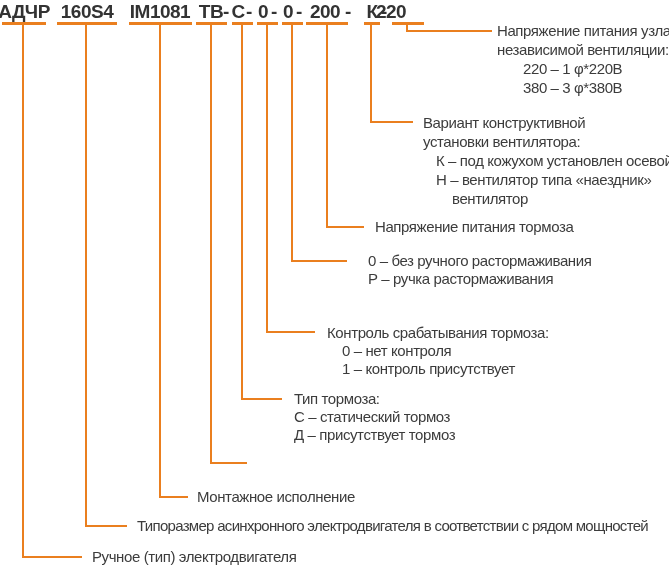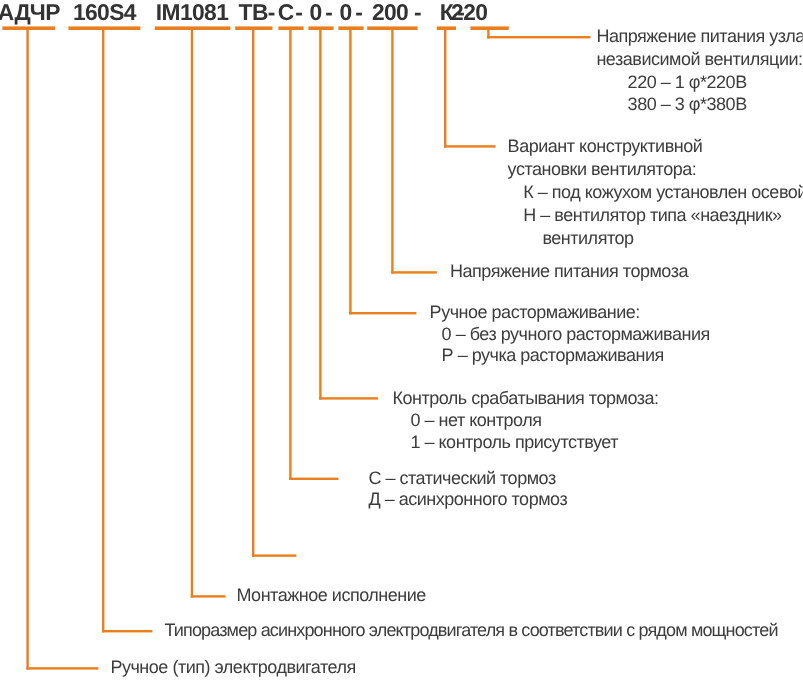--- a/index.html
+++ b/index.html
@@ -19,21 +19,21 @@
   .hl{position:absolute;height:2px;background:#EA7F1F;}
   
   .lbl{position:absolute;font-size:15px;letter-spacing:-0.4px;white-space:nowrap;color:#3c3c3c;}
   .lbl .ln{line-height:18px;}
   .lbl.lh19 .ln{line-height:19px;}
   .lbl-vent .opt{margin-left:26px;}
   .lbl-fan .opt{margin-left:13px;}
   .lbl-fan .opt2{margin-left:29px;}
   .lbl-release .opt{margin-left:10px;}
   .lbl-control .opt{margin-left:15px;}
-  .lbl-type .opt{margin-left:13px;}
+  .lbl-type .opt{}
   .tight{letter-spacing:-0.7px;}
 </style>
 </head>
 <body>
 
 <div class="stage">
 
   <span class="seg" style="left:24px">АДЧР</span>
   <span class="seg" style="left:87px">160S4</span>
   <span class="seg" style="left:160px">IM1081</span>
@@ -105,34 +105,34 @@
     <div class="ln opt">К – под кожухом установлен осевой</div>
     <div class="ln opt">Н – вентилятор типа «наездник»</div>
     <div class="ln opt2">вентилятор</div>
   </div>
 
   <div class="lbl" style="left:375px;top:218px">
     <div class="ln">Напряжение питания тормоза</div>
   </div>
 
   <div class="lbl lbl-release" style="left:358px;top:252px">
-    <div class="ln">Ручное растормаживание:</div>
     <div class="ln opt">0 – без ручного растормаживания</div>
     <div class="ln opt">Р – ручка растормаживания</div>
   </div>
 
   <div class="lbl lbl-control" style="left:327px;top:324px">
     <div class="ln">Контроль срабатывания тормоза:</div>
     <div class="ln opt">0 – нет контроля</div>
     <div class="ln opt">1 – контроль присутствует</div>
   </div>
 
   <div class="lbl lbl-type" style="left:294px;top:390px">
+    <div class="ln">Тип тормоза:</div>
     <div class="ln opt">С – статический тормоз</div>
-    <div class="ln opt">Д – асинхронного тормоз</div>
+    <div class="ln opt">Д – присутствует тормоз</div>
   </div>
 
 
   <div class="lbl" style="left:197px;top:488px">
     <div class="ln">Монтажное исполнение</div>
   </div>
 
   <div class="lbl tight" style="left:137px;top:517px">
     <div class="ln">Типоразмер асинхронного электродвигателя в соответствии с рядом мощностей</div>
   </div>

